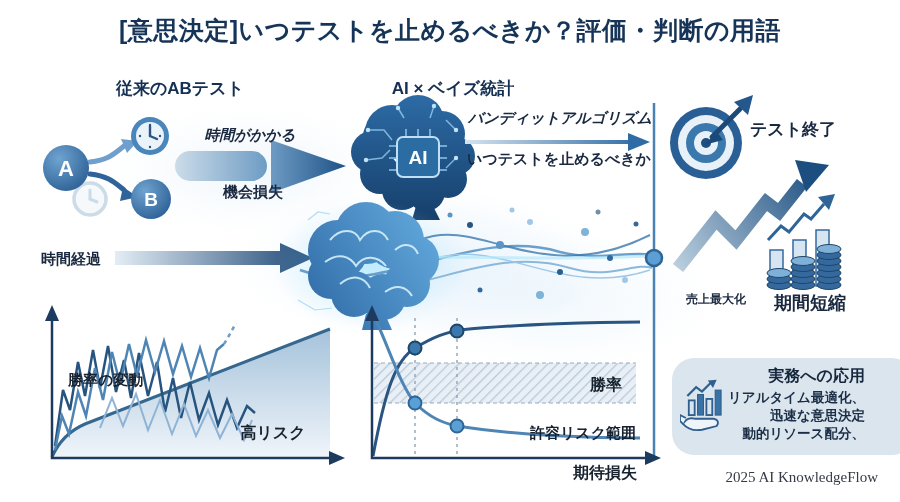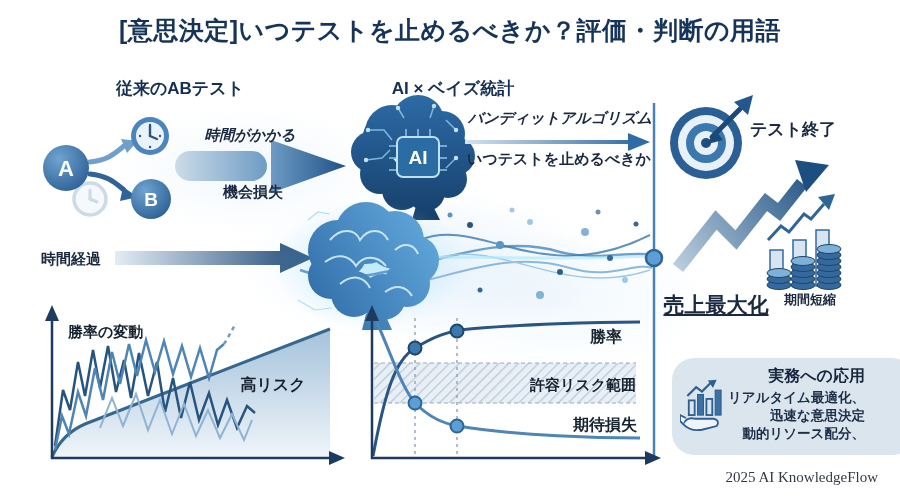--- a/index.html
+++ b/index.html
@@ -12,21 +12,21 @@
       #ffffff;
     font-family:"Liberation Sans","DejaVu Sans",sans-serif;
     color:#18283d;
   }
   .art{position:absolute;left:0;top:0;}
   .lbl{position:absolute;font-weight:bold;white-space:nowrap;line-height:1.12;color:#1b2940;}
   .ctr{text-align:center;}
   .title{left:0;top:16px;width:900px;text-align:center;font-size:25px;color:#163457;letter-spacing:.5px;}
   .colhead{top:79px;font-size:17px;color:#142f52;}
   .small-label{font-size:15px;}
-  .chart-label{font-size:15px;color:#17222f;}
+  .chart-label{font-size:15px;color:#17222f;margin-top:48px;}
   .practice-box{
     position:absolute;left:672px;top:358px;width:242px;height:97px;
     background:#dbe5ee;border-radius:22px;display:flex;align-items:flex-start;text-align:right;
   }
   .practice-icon{margin:20px 4px 0 8px;flex:0 0 auto;}
   .practice-text{margin-top:8px;}
   .practice-title{font-size:16px;font-weight:bold;color:#15263d;margin-bottom:2px;}
   .practice-line{font-size:13.5px;font-weight:600;color:#1c2f47;line-height:18px;}
   .footer{position:absolute;left:600px;top:469px;width:278px;text-align:right;
     font-size:15px;color:#343a46;font-weight:normal;font-family:Liberation Serif, serif;}
@@ -305,22 +305,22 @@
   <div class="lbl ctr colhead" style="left:373px;width:160px;">AI × ベイズ統計</div>
 
   <div class="lbl ctr small-label" style="left:175px;top:127px;width:150px;font-style:italic;">時間がかかる</div>
   <div class="lbl ctr small-label" style="left:178px;top:184px;width:150px;">機会損失</div>
   <div class="lbl small-label" style="left:41px;top:251px;">時間経過</div>
 
   <div class="lbl ctr small-label" style="left:460px;top:110px;width:200px;font-style:italic;">バンディットアルゴリズム</div>
   <div class="lbl ctr small-label" style="left:459px;top:151px;width:200px;">いつテストを止めるべきか</div>
 
   <div class="lbl ctr" style="left:712px;top:120px;width:162px;font-size:17px;">テスト終了</div>
-  <div class="lbl ctr" style="left:641px;top:293px;width:150px;font-size:21px;text-decoration:underline;">売上最大化</div>
-  <div class="lbl ctr" style="left:735px;top:293px;width:150px;font-size:13px;">期間短縮</div>
+  <div class="lbl ctr" style="left:641px;top:293px;width:150px;font-size:12px;">売上最大化</div>
+  <div class="lbl ctr" style="left:735px;top:293px;width:150px;font-size:18px;">期間短縮</div>
 
   <div class="lbl chart-label" style="left:68px;top:324px;">勝率の変動</div>
   <div class="lbl ctr chart-label" style="left:213px;top:376px;width:120px;font-size:16px;">高リスク</div>
 
   <div class="lbl ctr chart-label" style="left:556px;top:328px;width:100px;font-size:16px;">勝率</div>
   <div class="lbl ctr chart-label" style="left:493px;top:377px;width:180px;">許容リスク範囲</div>
   <div class="lbl ctr chart-label" style="left:545px;top:416px;width:120px;font-size:16px;">期待損失</div>
 
   <div class="practice-box">
     <svg class="practice-icon" width="44" height="58" viewBox="0 0 60 78">

